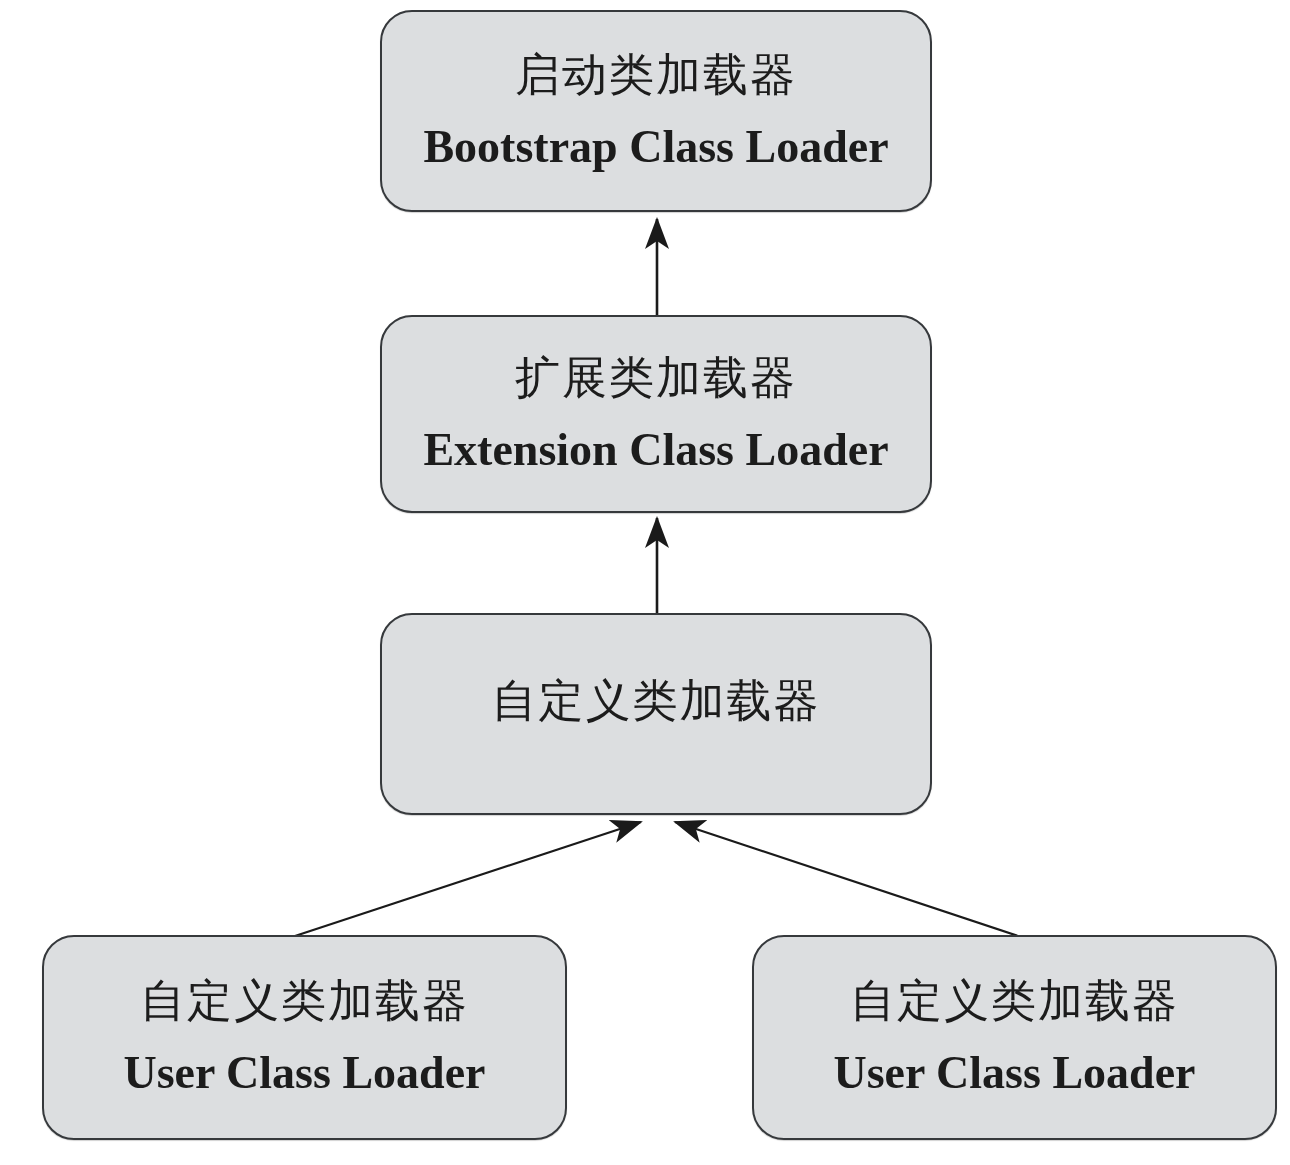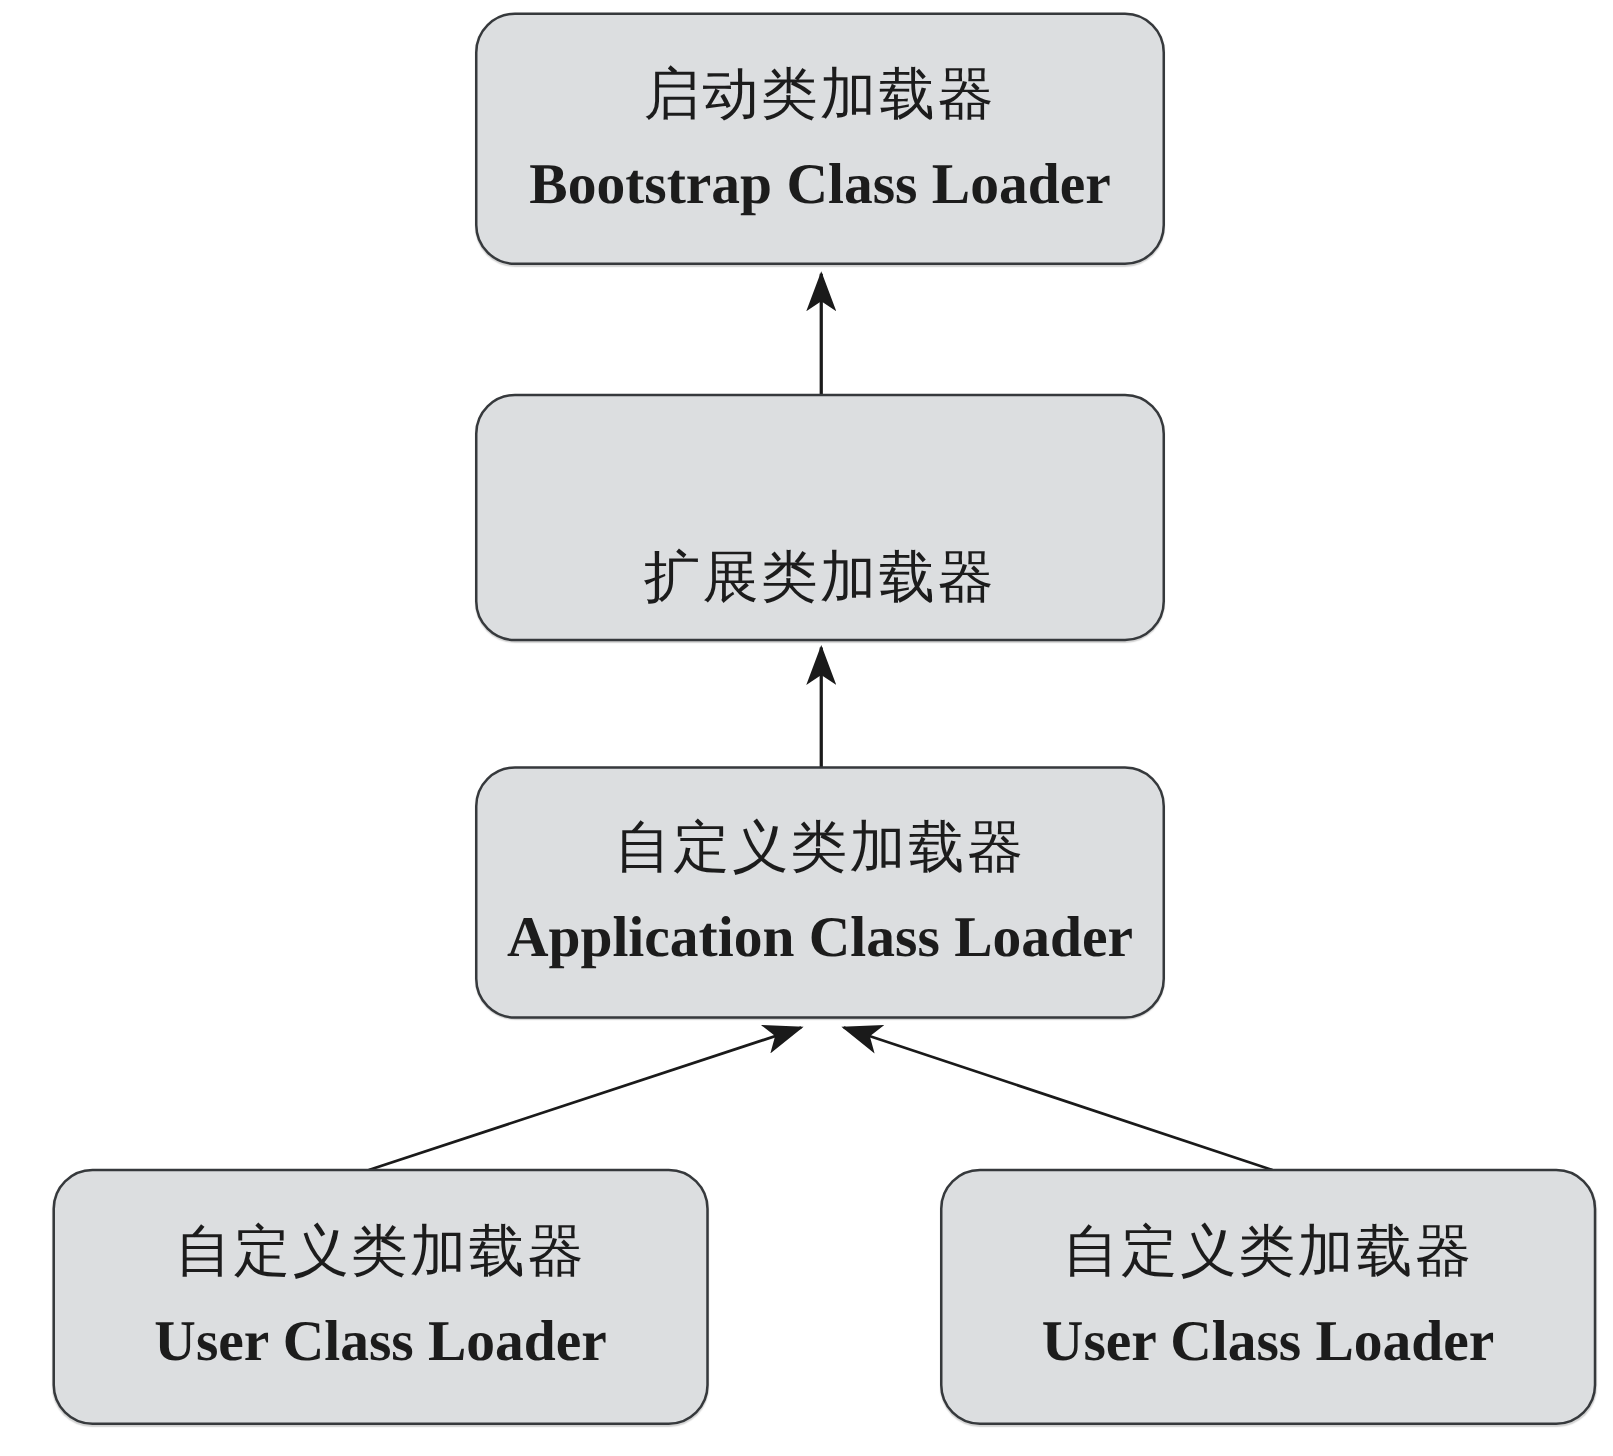--- a/index.html
+++ b/index.html
@@ -43,21 +43,21 @@
     line-height: 1.0;
     letter-spacing: 2px;
     margin-bottom: 26px;
   }
   .node .en {
     font-size: 46px;
     line-height: 1.0;
     font-weight: bold;
   }
   .node-bootstrap   { left: 368px; top: 10px;  width: 552px; height: 202px; }
-  .node-extension   { left: 368px; top: 315px; width: 552px; height: 198px; justify-content: flex-end; }
+  .node-extension   { left: 368px; top: 315px; width: 552px; height: 198px; }
   .node-application { left: 368px; top: 613px; width: 552px; height: 202px; }
   .node-user-left   { left: 30px;  top: 935px; width: 525px; height: 205px; }
   .node-user-right  { left: 740px; top: 935px; width: 525px; height: 205px; }
 </style>
 </head>
 <body>
 
 <div class="canvas">
 
   <svg class="edges" viewBox="0 0 1290 1165" xmlns="http://www.w3.org/2000/svg">
@@ -72,25 +72,25 @@
     <line x1="1006" y1="936" x2="663" y2="822" stroke="#1a1a1a" stroke-width="2.2" marker-end="url(#dart)"></line>
   </svg>
 
   <div class="node node-bootstrap">
     <div class="zh">启动类加载器</div>
     <div class="en">Bootstrap Class Loader</div>
   </div>
 
   <div class="node node-extension">
     <div class="zh">扩展类加载器</div>
+    <div class="en">Extension Class Loader</div>
   </div>
 
   <div class="node node-application">
     <div class="zh">自定义类加载器</div>
-    <div class="en">Application Class Loader</div>
   </div>
 
   <div class="node node-user-left">
     <div class="zh">自定义类加载器</div>
     <div class="en">User Class Loader</div>
   </div>
 
   <div class="node node-user-right">
     <div class="zh">自定义类加载器</div>
     <div class="en">User Class Loader</div>

